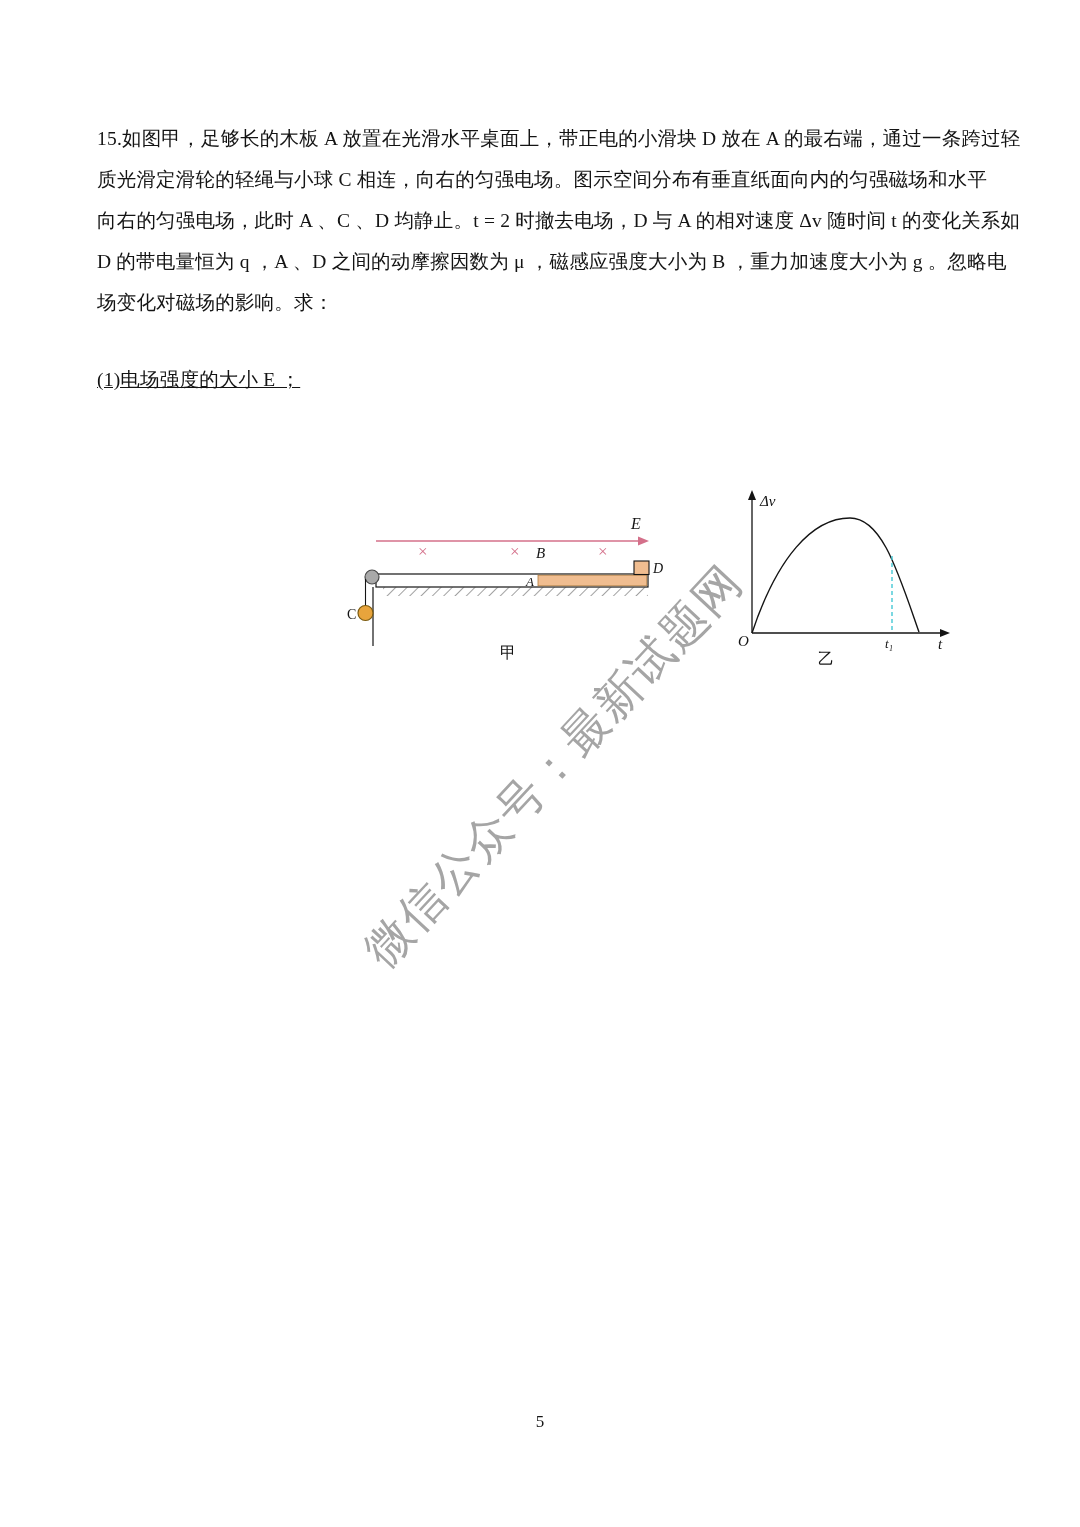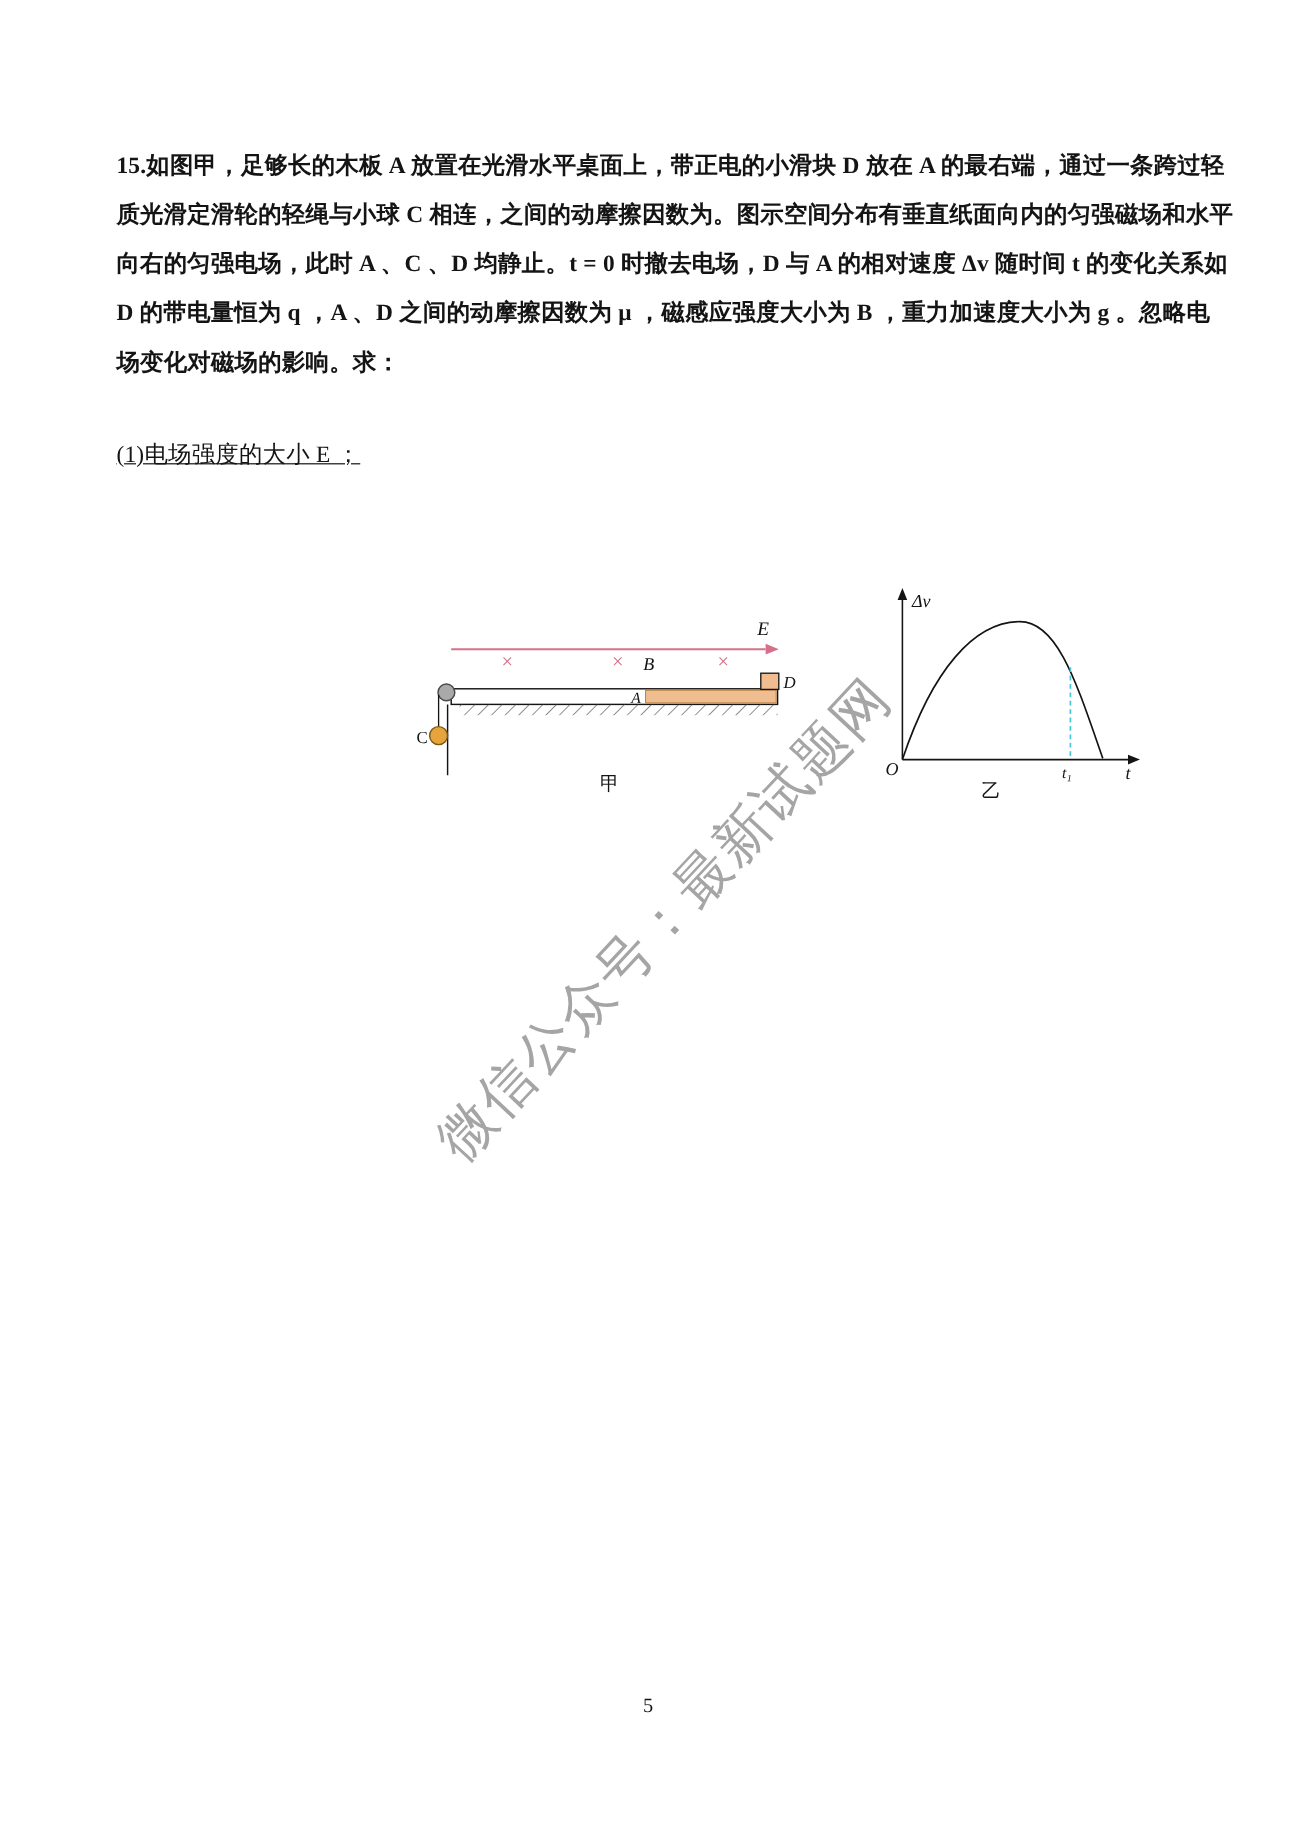--- a/index.html
+++ b/index.html
@@ -11,21 +11,20 @@
     margin: 0 auto;
     overflow: hidden;
     font-family: "Liberation Serif", "DejaVu Serif", serif;
     color: #141414;
   }
   .text-block {
     position: absolute;
     left: 97px;
     top: 118px;
     width: 900px;
-    font-weight: bold;
   }
   .body-line {
     font-size: 19.5px;
     line-height: 41px;
     white-space: nowrap;
     letter-spacing: 0.2px;
   }
   .questions-block {
     position: absolute;
     left: 97px;
@@ -64,22 +63,22 @@
   }
   svg text { font-family: "Liberation Serif", "DejaVu Serif", serif; }
 </style>
 </head>
 <body>
 
 <div class="page">
 
   <div class="text-block">
     <div class="body-line">15.如图甲，足够长的木板 A 放置在光滑水平桌面上，带正电的小滑块 D 放在 A 的最右端，通过一条跨过轻</div>
-    <div class="body-line">质光滑定滑轮的轻绳与小球 C 相连，之间的动摩擦因数为。图示空间分布有垂直纸面向内的匀强磁场和水平</div>
-    <div class="body-line">向右的匀强电场，此时 A 、C 、D 均静止。t = 0 时撤去电场，D 与 A 的相对速度 Δv 随时间 t 的变化关系如</div>
+    <div class="body-line">质光滑定滑轮的轻绳与小球 C 相连，向右的匀强电场。图示空间分布有垂直纸面向内的匀强磁场和水平</div>
+    <div class="body-line">向右的匀强电场，此时 A 、C 、D 均静止。t = 2 时撤去电场，D 与 A 的相对速度 Δv 随时间 t 的变化关系如</div>
     <div class="body-line">D 的带电量恒为 q ，A 、D 之间的动摩擦因数为 μ ，磁感应强度大小为 B ，重力加速度大小为 g 。忽略电</div>
     <div class="body-line">场变化对磁场的影响。求：</div>
   </div>
 
   <div class="questions-block">
     <div class="question-line">(1)电场强度的大小 E ；</div>
   </div>
 
   <svg class="figure-jia" width="335" height="190" viewBox="0 0 335 190">
     <defs>

